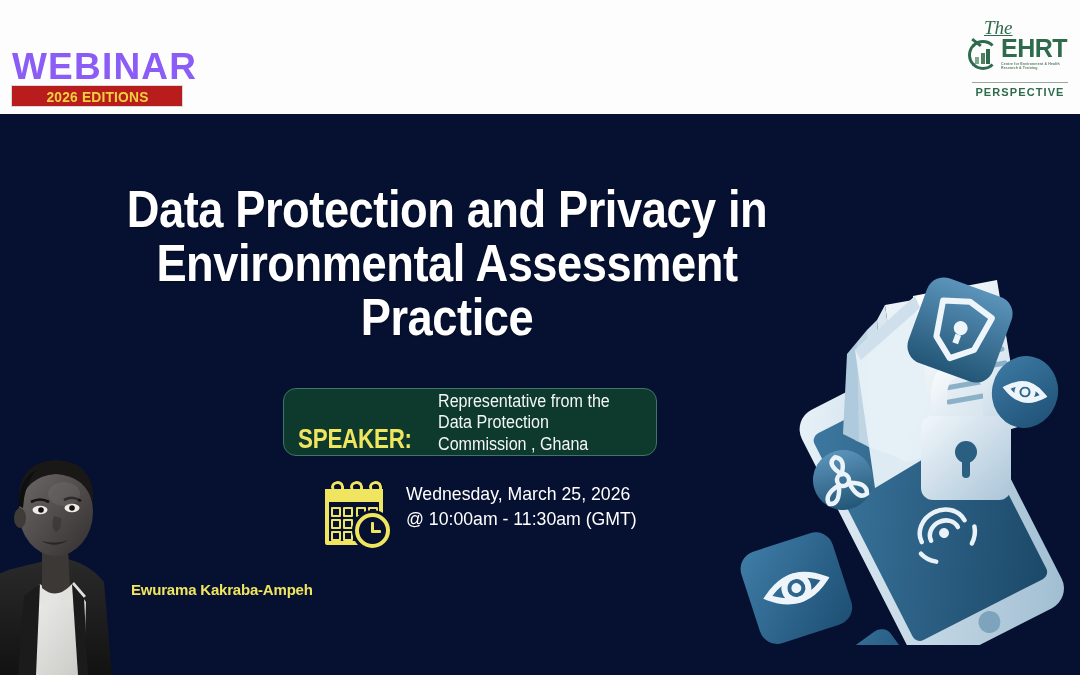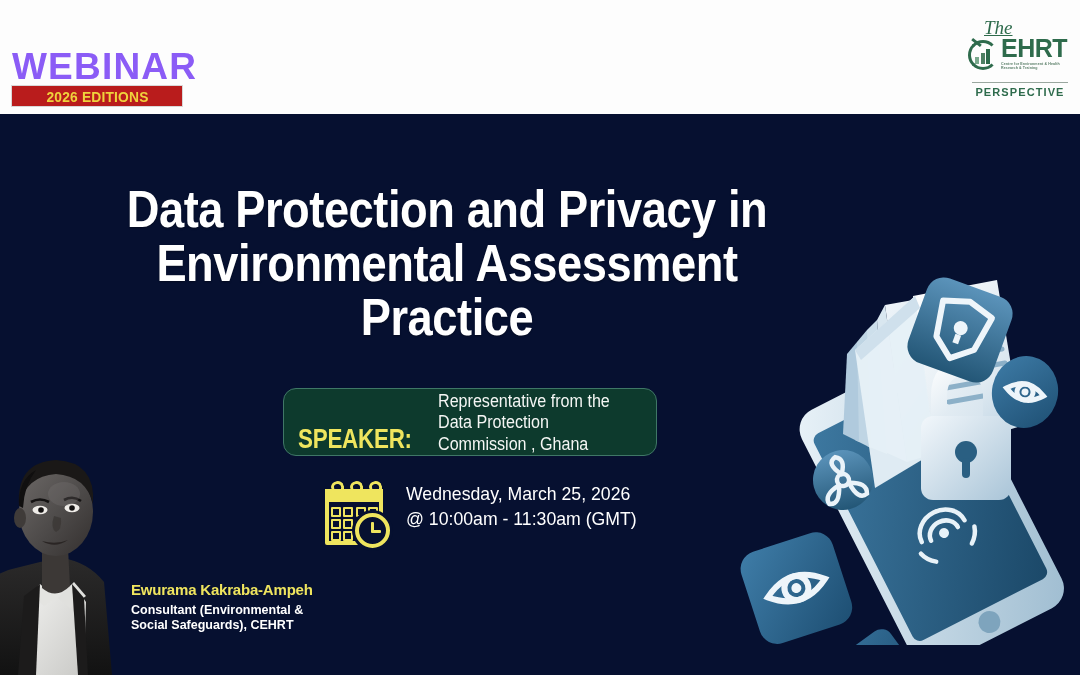--- a/index.html
+++ b/index.html
@@ -278,21 +278,20 @@
       <span class="clock"></span>
     </div>
     <div class="date-text">
       <div>Wednesday, March 25, 2026</div>
       <div>@ 10:00am - 11:30am (GMT)</div>
     </div>
   </div>
 
   <div class="moderator">
     <div class="mod-name">Ewurama Kakraba-Ampeh</div>
-    <div class="mod-role">Consultant (Environmental &amp; Social Safeguards), CEHRT</div>
   </div>
 
   <div class="portrait">
     <svg width="120" height="229" viewBox="0 0 120 229">
       <defs>
         <linearGradient id="skin" x1="0" y1="0" x2="1" y2="1">
           <stop offset="0%" stop-color="#6e6a68"></stop>
           <stop offset="55%" stop-color="#4d4a49"></stop>
           <stop offset="100%" stop-color="#332f2e"></stop>
         </linearGradient>

